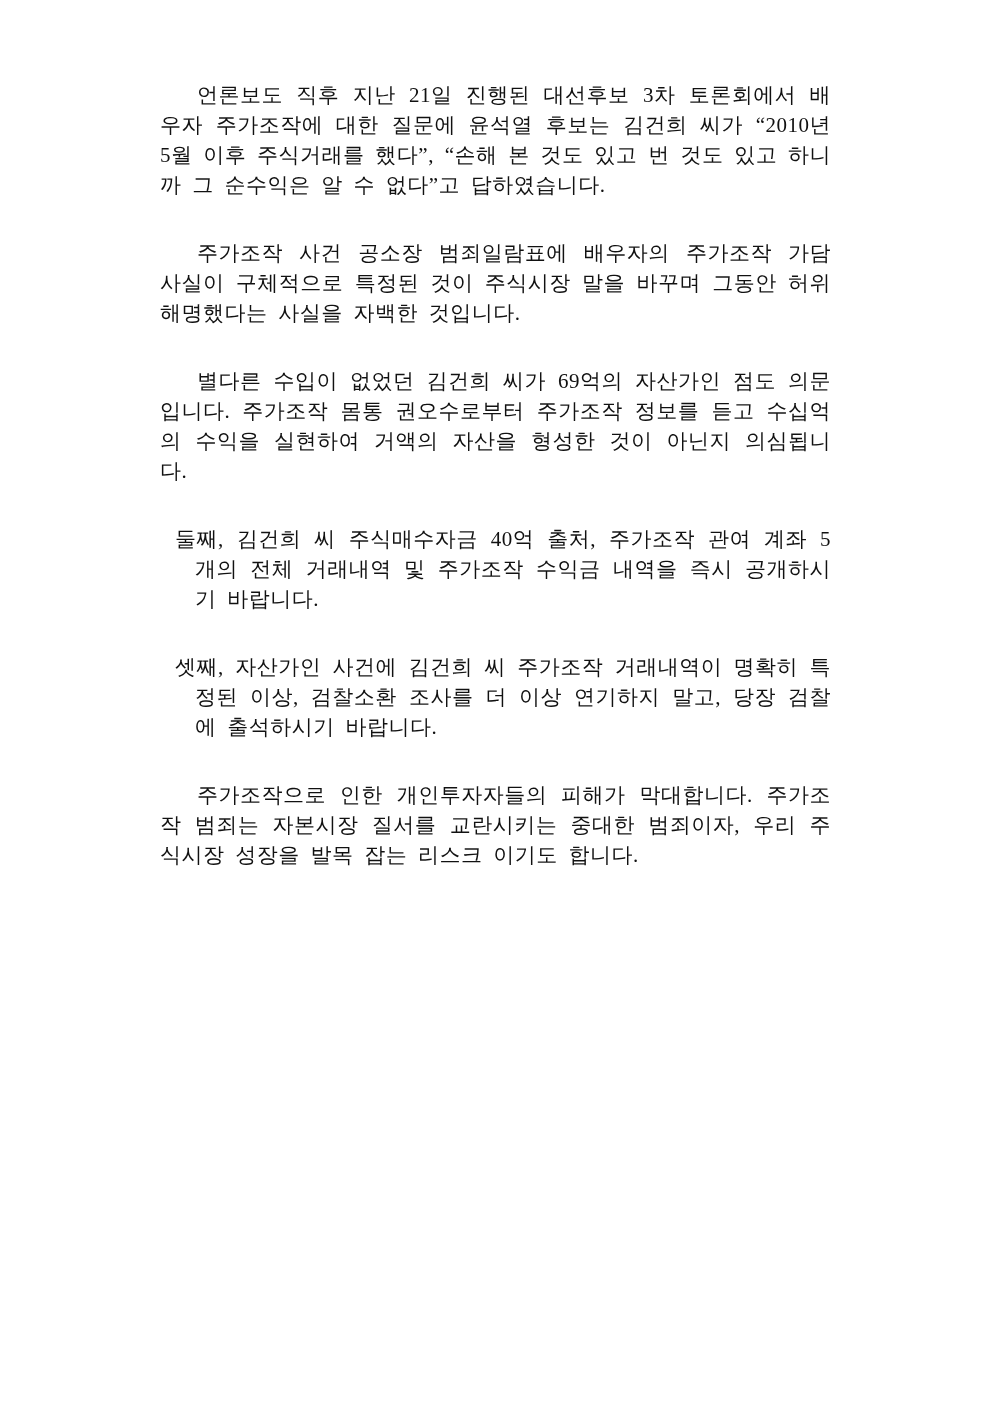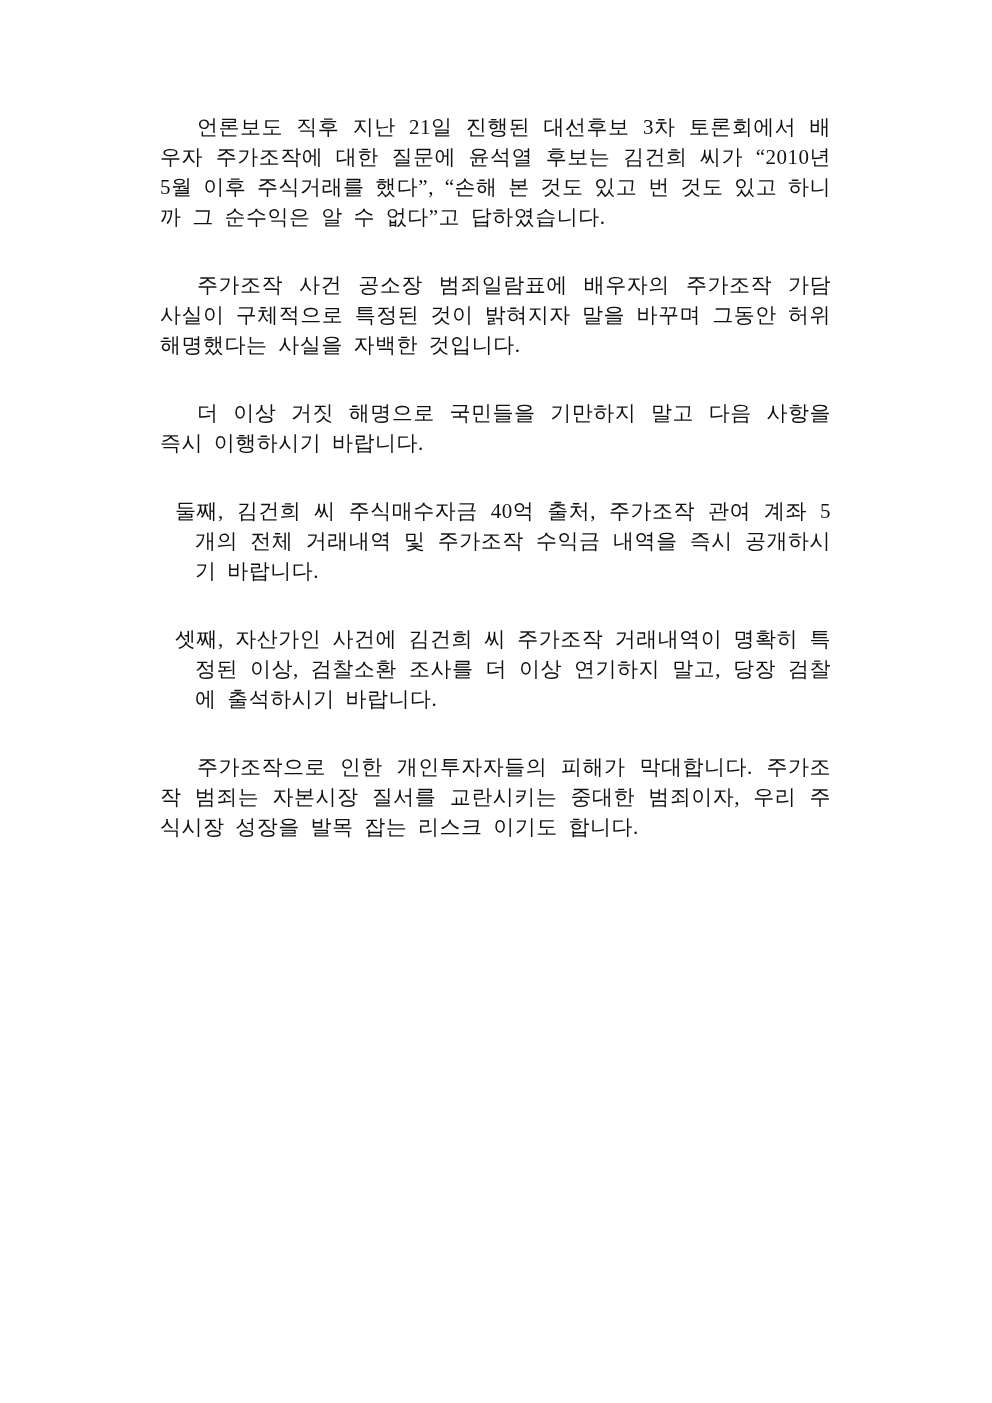--- a/index.html
+++ b/index.html
@@ -7,21 +7,21 @@
     padding: 0;
     background: #ffffff;
   }
   .page {
     position: relative;
     width: 828px;
     height: 1403px;
     margin: 0 auto;
     background: #ffffff;
     box-sizing: border-box;
-    padding: 112px 79px 0 78px;
+    padding: 80px 79px 0 78px;
     font-family: "Liberation Serif", "DejaVu Serif", serif;
     font-size: 21px;
     line-height: 30px;
     color: #111111;
     text-align: justify;
     overflow: hidden;
   }
   .page p {
     margin: 0 0 38px 0;
     word-spacing: 5px;
@@ -38,26 +38,26 @@
     margin-bottom: 0;
   }
 </style>
 </head>
 <body>
 
 <div class="page">
 
   <p class="body-para">언론보도 직후 지난 21일 진행된 대선후보 3차 토론회에서 배우자 주가조작에 대한 질문에 윤석열 후보는 김건희 씨가 “2010년 5월 이후 주식거래를 했다”, “손해 본 것도 있고 번 것도 있고 하니까 그 순수익은 알 수 없다”고 답하였습니다.</p>
 
-  <p class="body-para">주가조작 사건 공소장 범죄일람표에 배우자의 주가조작 가담 사실이 구체적으로 특정된 것이 밝혀지자 말을 바꾸며 그동안 허위 해명했다는 사실을 자백한 것입니다.</p>
+  <p class="body-para">주가조작 사건 공소장 범죄일람표에 배우자의 주가조작 가담 사실이 구체적으로 특정된 것이 주식시장 말을 바꾸며 그동안 허위 해명했다는 사실을 자백한 것입니다.</p>
 
 
+  <p class="body-para">별다른 수입이 없었던 김건희 씨가 69억의 자산가인 점도 의문입니다. 주가조작 몸통 권오수로부터 주가조작 정보를 듣고 수십억의 수익을 실현하여 거액의 자산을 형성한 것이 아닌지 의심됩니다.</p>
 
 
-  <p class="body-para">더 이상 거짓 해명으로 국민들을 기만하지 말고 다음 사항을 즉시 이행하시기 바랍니다.</p>
 
 
   <p class="hanging-para"><span>둘째,</span> <span>김건희 씨 주식매수자금 40억 출처, 주가조작 관여 계좌 5개의 전체 거래내역 및 주가조작 수익금 내역을 즉시 공개하시기 바랍니다.</span></p>
 
   <p class="hanging-para"><span>셋째,</span> <span>자산가인 사건에 김건희 씨 주가조작 거래내역이 명확히 특정된 이상, 검찰소환 조사를 더 이상 연기하지 말고, 당장 검찰에 출석하시기 바랍니다.</span></p>
 
   <p class="body-para">주가조작으로 인한 개인투자자들의 피해가 막대합니다. 주가조작 범죄는 자본시장 질서를 교란시키는 중대한 범죄이자, 우리 주식시장 성장을 발목 잡는 리스크 이기도 합니다.</p>
 
 </div>
 

